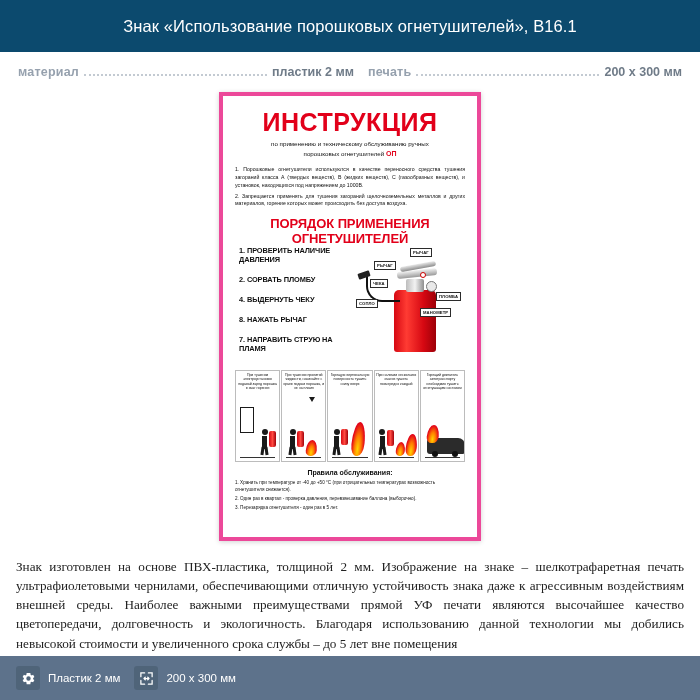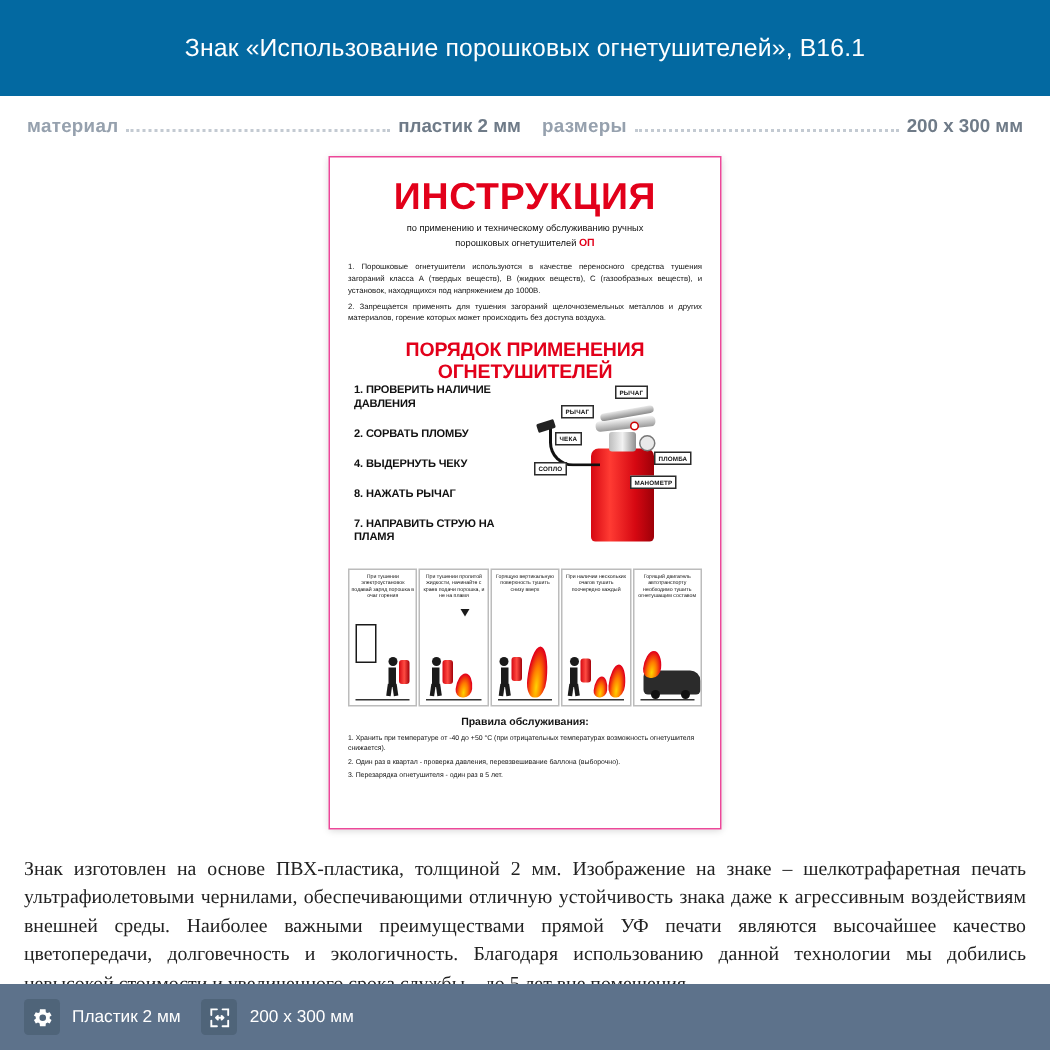--- a/index.html
+++ b/index.html
@@ -7,21 +7,21 @@
   body {
     width:700px; height:700px;
     font-family: "Liberation Sans", sans-serif;
     background:#ffffff;
     overflow:hidden;
   }
   .page { position:relative; width:700px; height:700px; background:#fff; }
 
   
   .header {
-    height:64px; background:#0369a1; color:#fff;
+    height:52px; background:#0c4a6e; color:#fff;
     display:flex; align-items:center; justify-content:center;
     text-align:left; padding:0 30px;
   }
   .header-title { font-size:16.5px; font-weight:400; letter-spacing:.1px; }
 
   
   .specs {
     height:40px; background:#fff; display:flex; align-items:center;
     padding:15px 18px; font-size:12.5px; color:#8d99a6;
   }
@@ -35,21 +35,21 @@
   }
   .spec-value { color:#6f7b88; font-weight:bold; }
 
   
   .poster-area {
     position:relative; height:455px; background:#fff;
     display:flex; justify-content:center; align-items:flex-start;
   }
   .poster {
     width:262px; height:449px; background:#fff;
-    border:1px solid #ec4899; box-shadow:0 1px 5px rgba(0,0,0,.18);
+    border:4px solid #ec4899; box-shadow:0 1px 5px rgba(0,0,0,.18);
     padding:10px 12px 8px 12px; position:relative;
   }
   .p-title {
     text-align:center; color:#e2001a; font-weight:bold;
     font-size:25px; letter-spacing:.5px; line-height:1; margin-top:4px;
   }
   .p-sub {
     text-align:center; font-size:6.2px; line-height:1.45; margin-top:5px; color:#111;
   }
   .p-sub b { color:#e2001a; font-size:7px; }
@@ -183,21 +183,21 @@
   </div>
 
   <div class="specs">
     <div class="spec-block left">
       <span class="spec-label">материал</span>
       <span class="spec-dots"></span>
       <span class="spec-value">пластик 2 мм</span>
     </div>
     <div style="width:14px"></div>
     <div class="spec-block right">
-      <span class="spec-label">размеры</span>
+      <span class="spec-label">печать</span>
       <span class="spec-dots"></span>
       <span class="spec-value">200 x 300 мм</span>
     </div>
   </div>
 
   <div class="poster-area">
     <div class="poster">
 
       <div class="p-title">ИНСТРУКЦИЯ</div>
 

